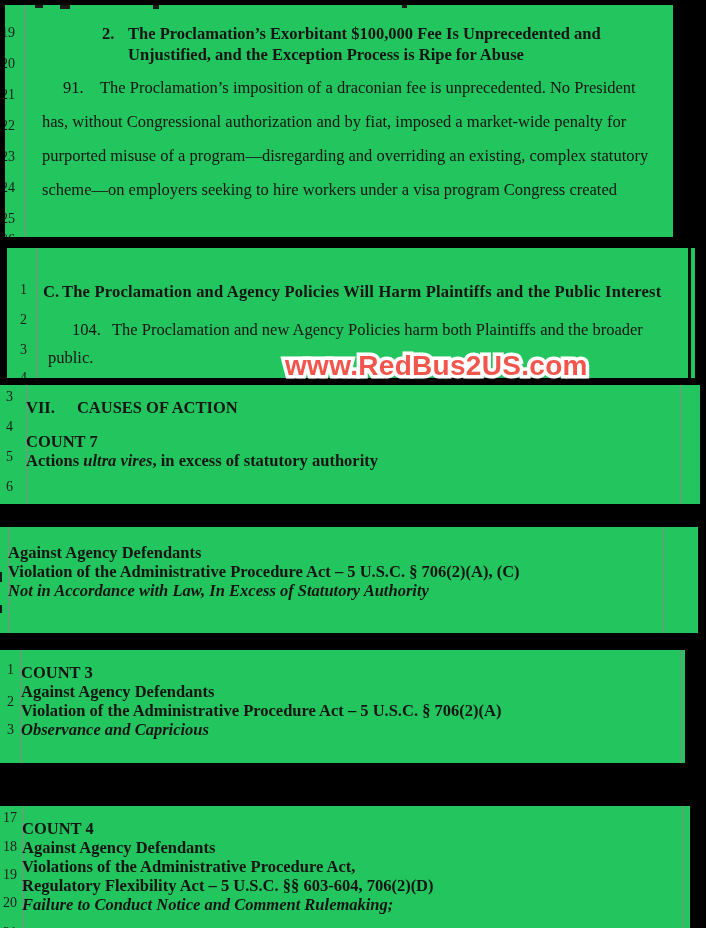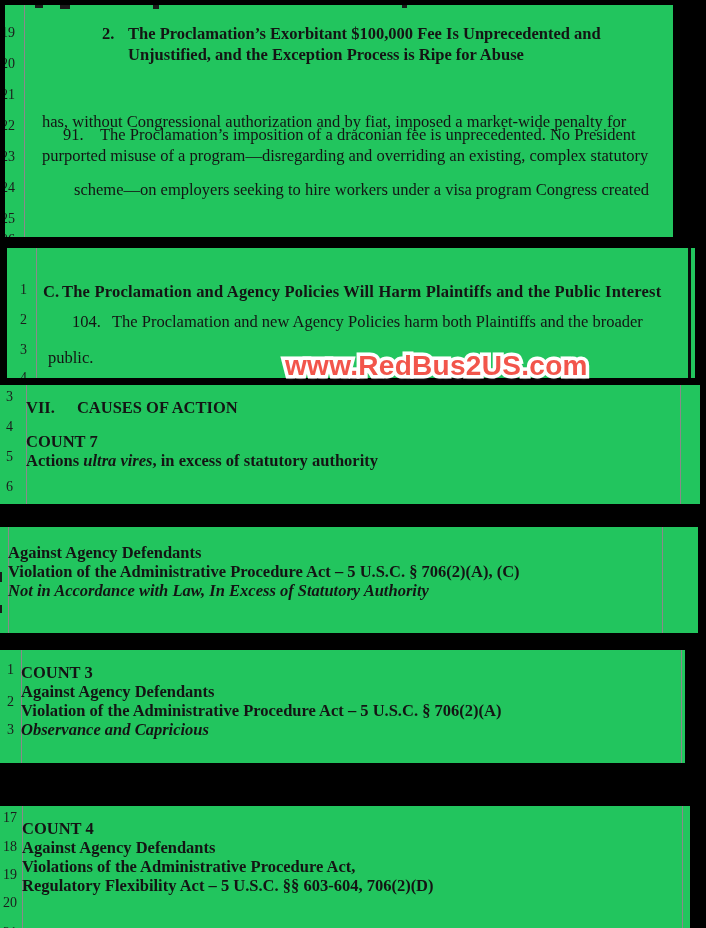--- a/index.html
+++ b/index.html
@@ -55,39 +55,39 @@
     <span class="gnum" style="left:-10px; top:176px;">24</span>
     <span class="gnum" style="left:-10px; top:207px;">25</span>
     <span class="gnum" style="left:-10px; top:228px;">26</span>
 
     <div class="doc-line b" style="left:97px; top:19px;">
       <span class="marker" style="width:26px;">2.</span><span>The Proclamation’s Exorbitant $100,000 Fee Is Unprecedented and</span>
     </div>
     <div class="doc-line b" style="left:123px; top:40px;">Unjustified, and the Exception Process is Ripe for Abuse</div>
 
     <div class="doc-line" style="left:58px; top:73px;">
-      <span class="marker" style="width:37px;margin-top:47px;">91.</span><span>The Proclamation’s imposition of a draconian fee is unprecedented. No President</span>
+      <span class="marker" style="width:37px;">91.</span><span>The Proclamation’s imposition of a draconian fee is unprecedented. No President</span>
     </div>
     <div class="doc-line" style="left:37px; top:107px;">has, without Congressional authorization and by fiat, imposed a market-wide penalty for</div>
     <div class="doc-line" style="left:37px; top:141px;">purported misuse of a program—disregarding and overriding an existing, complex statutory</div>
-    <div class="doc-line" style="left:37px; top:175px;margin-left:32px;">scheme—on employers seeking to hire workers under a visa program Congress created</div>
+    <div class="doc-line" style="left:37px; top:175px;">scheme—on employers seeking to hire workers under a visa program Congress created</div>
   </div>
 
   <div class="panel" style="left:7px; top:248px; width:688px; height:130px;">
     <div class="rule-v" style="left:29px;"></div>
     <div class="rule-v dark" style="left:681px;"></div>
     <span class="gnum" style="left:0px; top:35px;">1</span>
     <span class="gnum" style="left:0px; top:65px;">2</span>
     <span class="gnum" style="left:0px; top:95px;">3</span>
     <span class="gnum" style="left:0px; top:123px;">4</span>
     <div class="doc-line b" style="left:36px; top:34px; letter-spacing:0.2px;">
       <span class="marker" style="width:19px;">C.</span><span>The Proclamation and Agency Policies Will Harm Plaintiffs and the Public Interest</span>
     </div>
     <div class="doc-line" style="left:65px; top:64px;">
-      <span class="marker" style="width:40px;">104.</span><span>The Proclamation and new Agency Policies harm both Plaintiffs and the broader</span>
+      <span class="marker" style="width:40px;margin-top:8px;">104.</span><span>The Proclamation and new Agency Policies harm both Plaintiffs and the broader</span>
     </div>
     <div class="doc-line" style="left:41px; top:100px;">public.</div>
   </div>
 
   <div class="watermark">
     <span class="wm" data-text="www.RedBus2US.com">www.RedBus2US.com</span>
   </div>
 
   <div class="panel" style="left:0px; top:385px; width:700px; height:119px;">
     <div class="rule-v" style="left:26px;"></div>
@@ -139,16 +139,17 @@
     <span class="gnum" style="left:-3px; top:5px;">17</span>
     <span class="gnum" style="left:-3px; top:34px;">18</span>
     <span class="gnum" style="left:-3px; top:62px;">19</span>
     <span class="gnum" style="left:-3px; top:90px;">20</span>
     <span class="gnum" style="left:-3px; top:120px;">21</span>
     <div class="center-block" style="left:22px; top:13px; width:656px;">
       <div class="cline">COUNT 4</div>
       <div class="cline">Against Agency Defendants</div>
       <div class="cline">Violations of the Administrative Procedure Act,</div>
       <div class="cline">Regulatory Flexibility Act – 5 U.S.C. §§ 603-604, 706(2)(D)</div>
+      <div class="cline i">Failure to Conduct Notice and Comment Rulemaking;</div>
     </div>
   </div>
 
 </div>
 
 </body></html>

